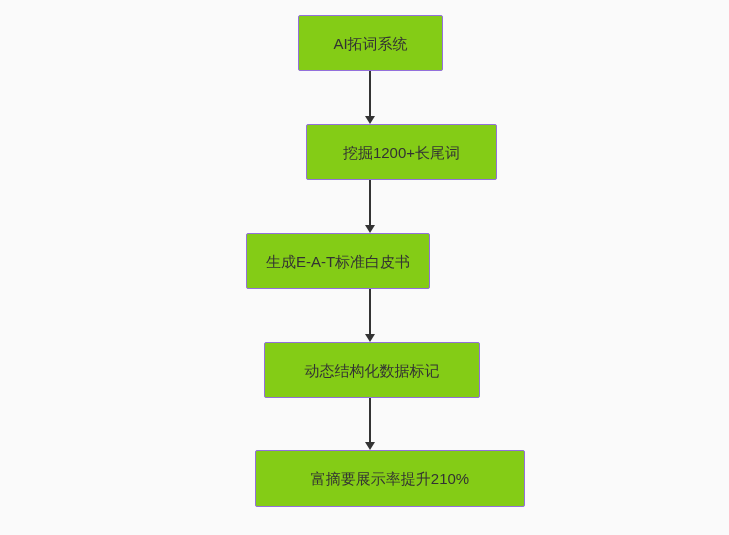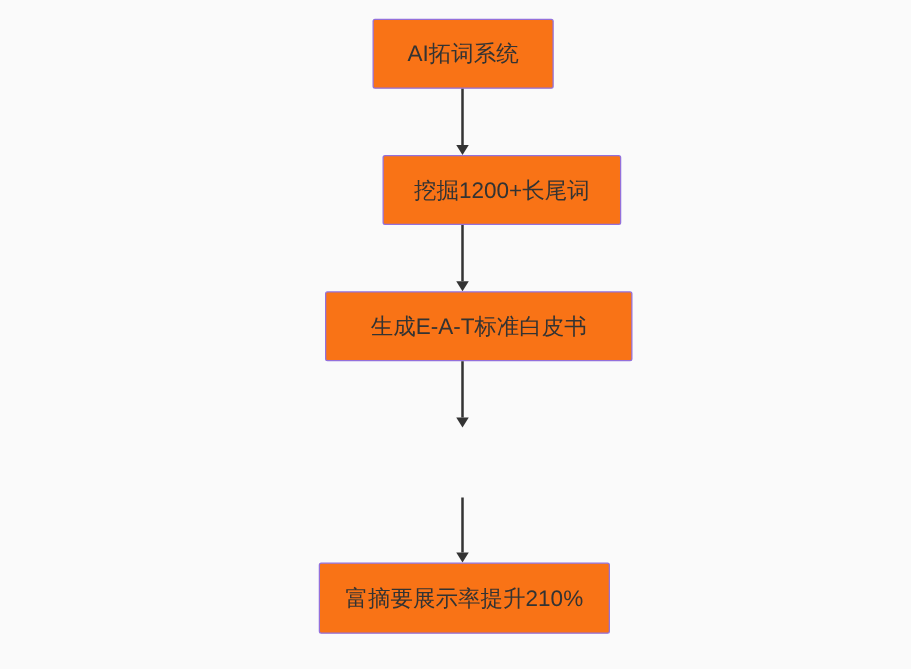--- a/index.html
+++ b/index.html
@@ -14,37 +14,37 @@
     overflow: hidden;
   }
   .canvas {
     position: relative;
     width: 729px;
     height: 535px;
   }
   .flow-node {
     position: absolute;
     box-sizing: border-box;
-    background: #f97316;
+    background: #84cc16;
     border: 1px solid #9370db;
     border-radius: 2px;
     color: #333333;
-    font-size: 18px;
+    font-size: 15px;
     line-height: 1;
     display: flex;
     align-items: center;
     justify-content: center;
     text-align: center;
     white-space: nowrap;
   }
   .node-1 { left: 298px; top: 15px;  width: 145px; height: 56px; }
   .node-2 { left: 274px; top: 124px; width: 191px; height: 56px; margin-left: 32px; }
-  .node-3 { left: 260px; top: 233px; width: 246px; height: 56px; text-align: center; }
+  .node-3 { left: 246px; top: 233px; width: 184px; height: 56px; text-align: center; }
   .node-4 { left: 264px; top: 342px; width: 216px; height: 56px; }
-  .node-5 { left: 255px; top: 450px; width: 233px; height: 57px; }
+  .node-5 { left: 255px; top: 450px; width: 270px; height: 57px; }
 
   .flow-arrow {
     position: absolute;
     left: 364px;           
     width: 12px;
     display: flex;
     flex-direction: column;
     align-items: center;
   }
   .flow-arrow .shaft {
@@ -89,20 +89,23 @@
 
   <div class="flow-node node-3">
     <span>生成E-A-T标准白皮书</span>
   </div>
 
   <div class="flow-arrow arrow-3">
     <div class="shaft"></div>
     <div class="head"></div>
   </div>
 
+  <div class="flow-node node-4">
+    <span>动态结构化数据标记</span>
+  </div>
 
   <div class="flow-arrow arrow-4">
     <div class="shaft"></div>
     <div class="head"></div>
   </div>
 
   <div class="flow-node node-5">
     <span>富摘要展示率提升210%</span>
   </div>
 

